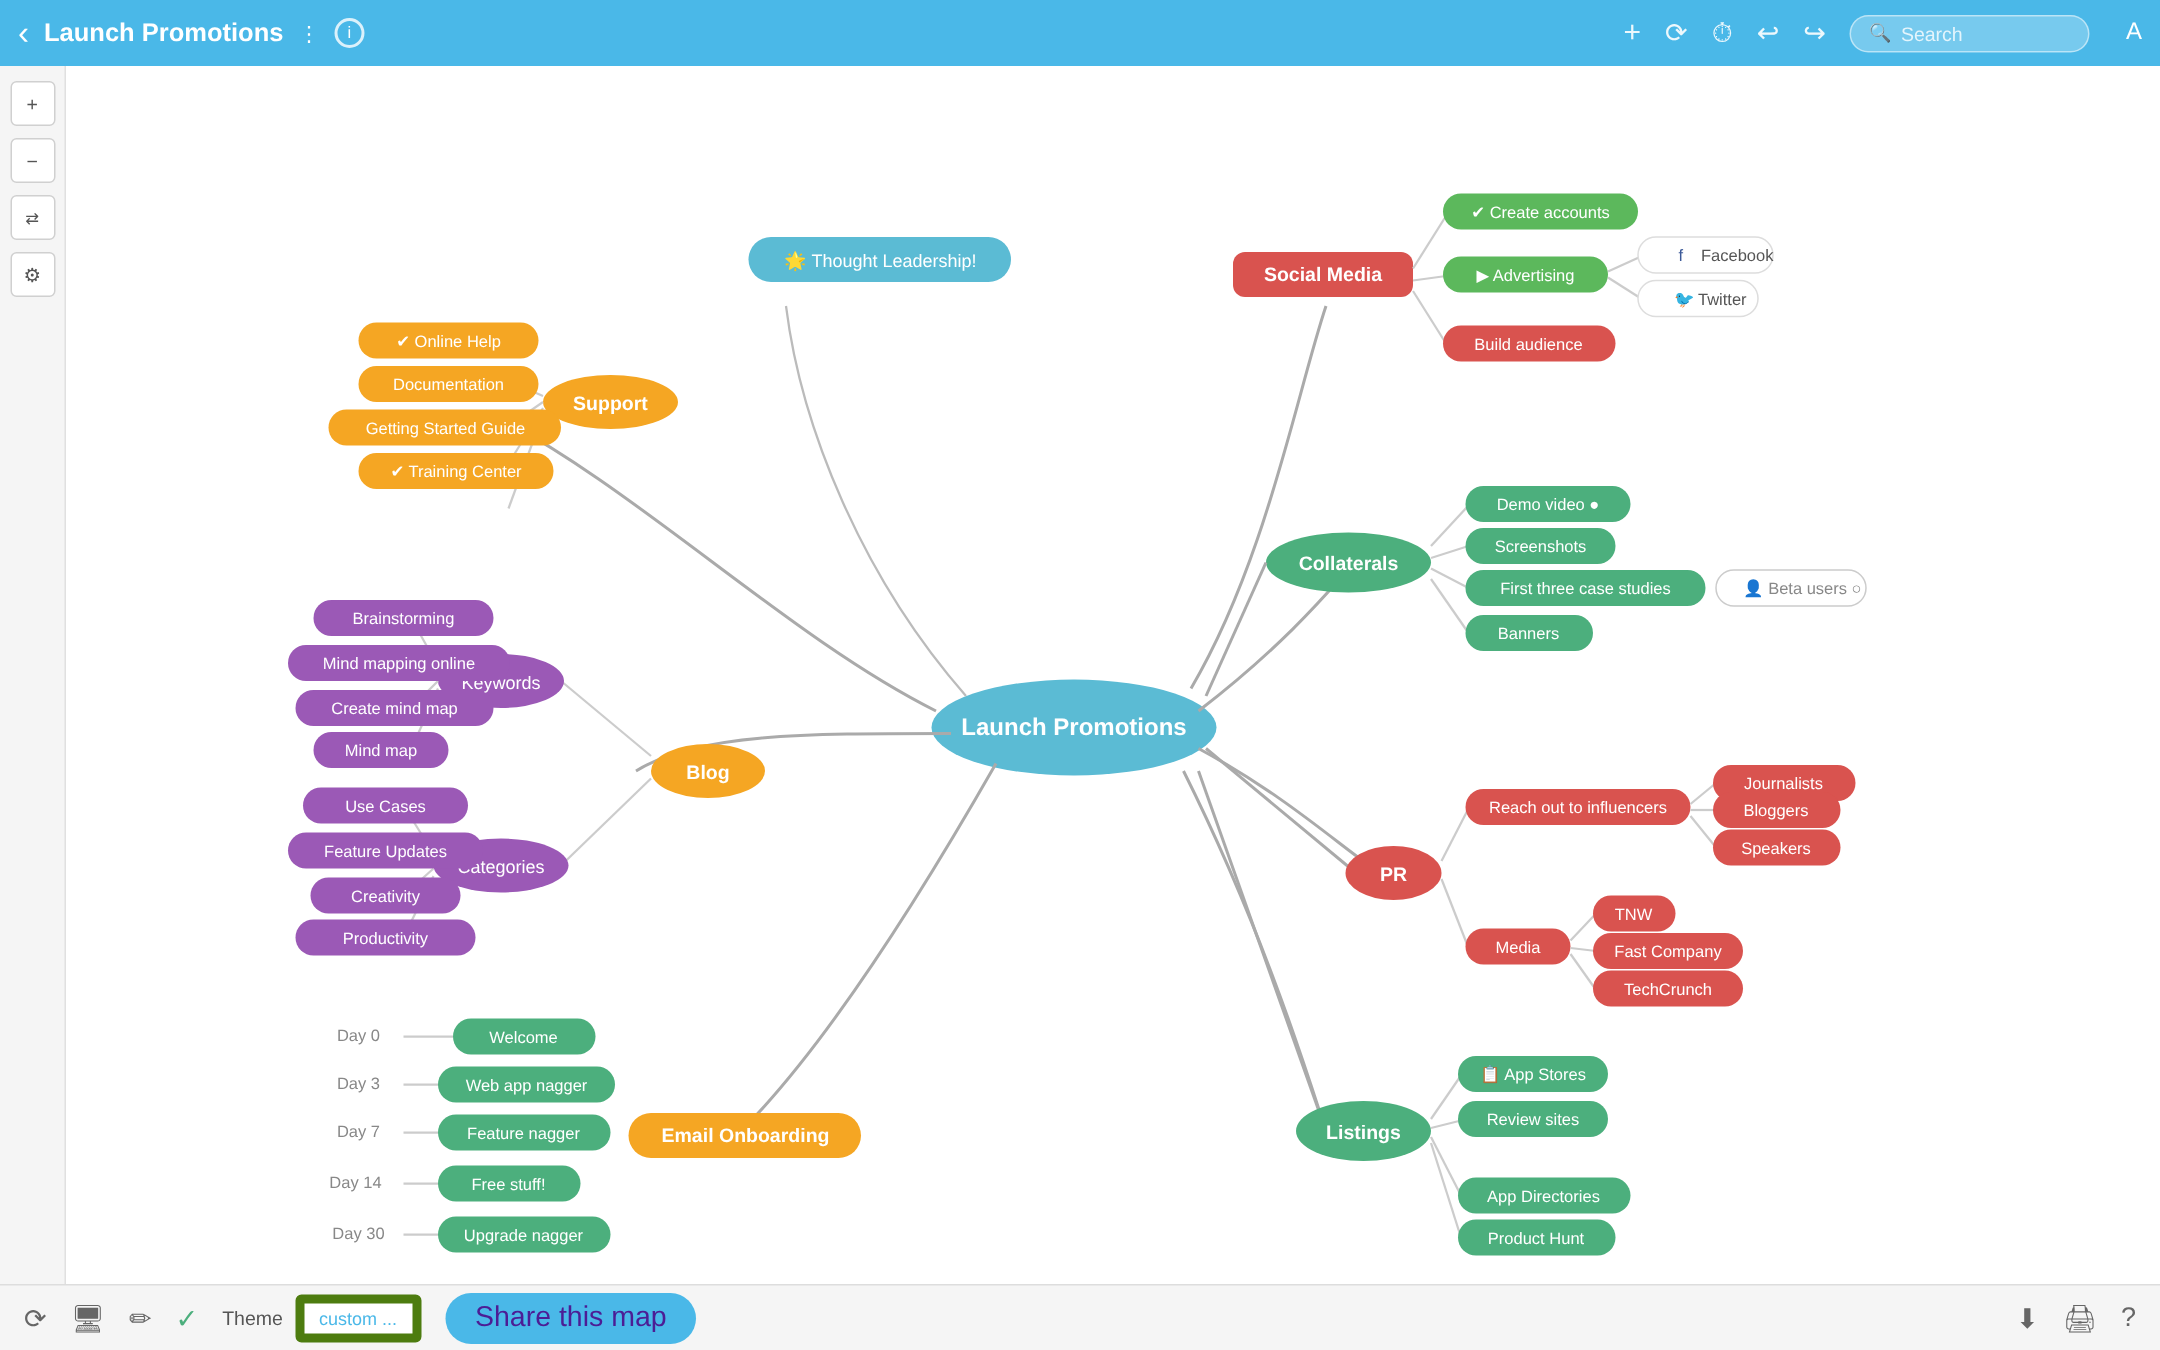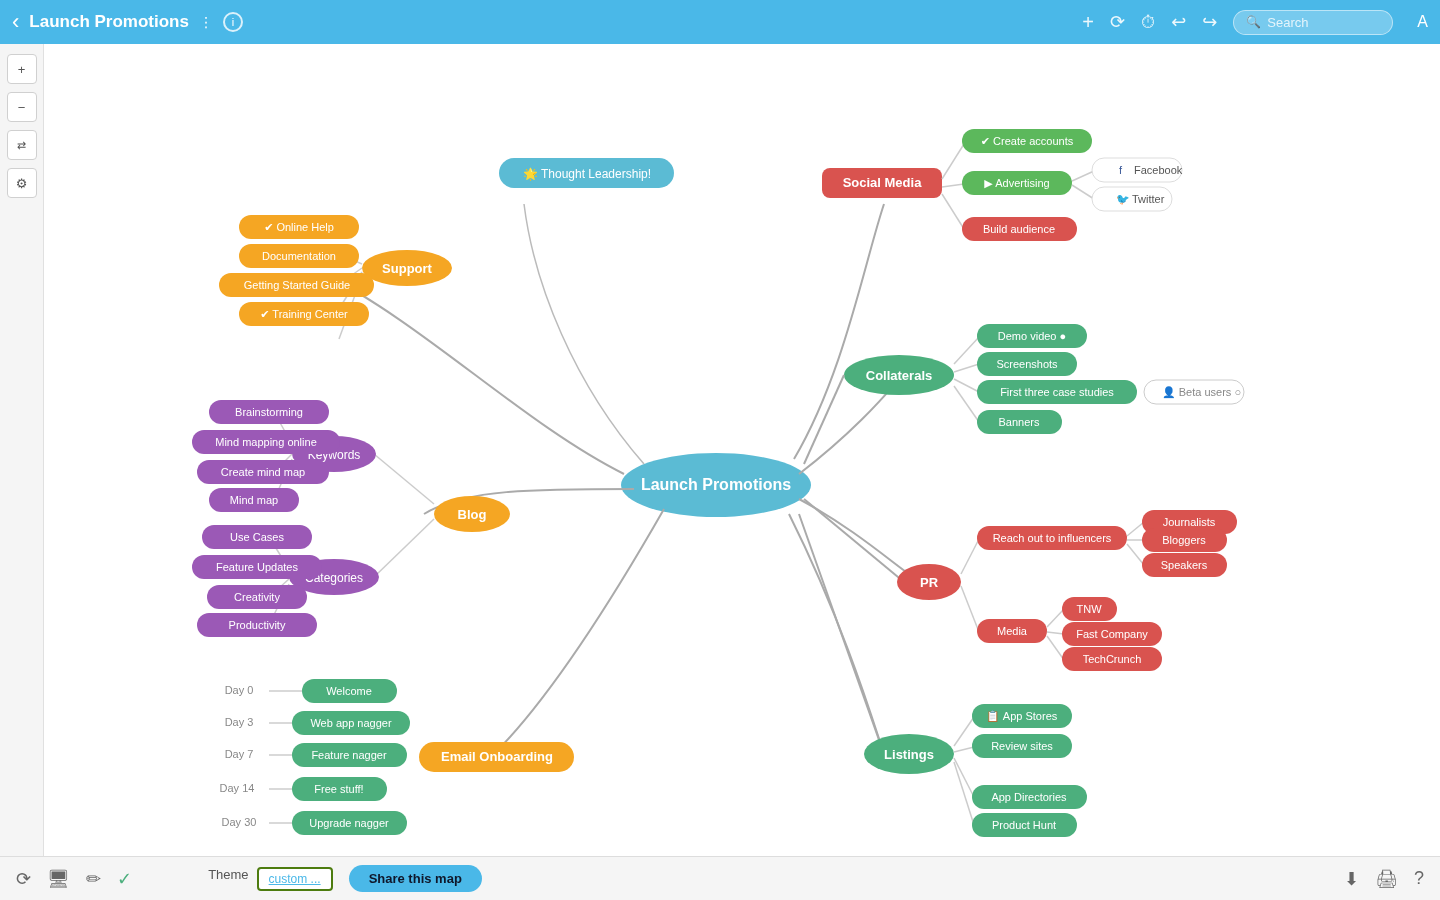--- a/index.html
+++ b/index.html
@@ -114,43 +114,41 @@
       position: absolute;
       bottom: 0; left: 0; right: 0;
     }
     .bottom-tool {
       color: #666;
       font-size: 18px;
       cursor: pointer;
     }
     .theme-area {
       display: flex;
-      align-items: flex-start;
+      align-items: center;
       gap: 8px;
-      margin-left: 60px;
     }
     .theme-label { font-size: 13px; color: #555; }
     .theme-btn {
       background: white;
-      border: 2px solid #4d7c0f;
+      border: 6px solid #4d7c0f;
       border-radius: 4px;
       padding: 3px 10px;
       font-size: 12px;
       color: #4ab8e8;
       cursor: pointer;
-      text-decoration: underline;
     }
     .share-btn {
       background: #4ab8e8;
-      color: #0f172a;
+      color: #4c1d95;
       border: none;
       border-radius: 20px;
       padding: 6px 20px;
-      font-size: 13px;
-      font-weight: 700;
+      font-size: 19px;
+      font-weight: 400;
       cursor: pointer;
     }
     .bottom-right {
       margin-left: auto;
       display: flex;
       gap: 16px;
     }
   </style>
 </head>
 <body>

